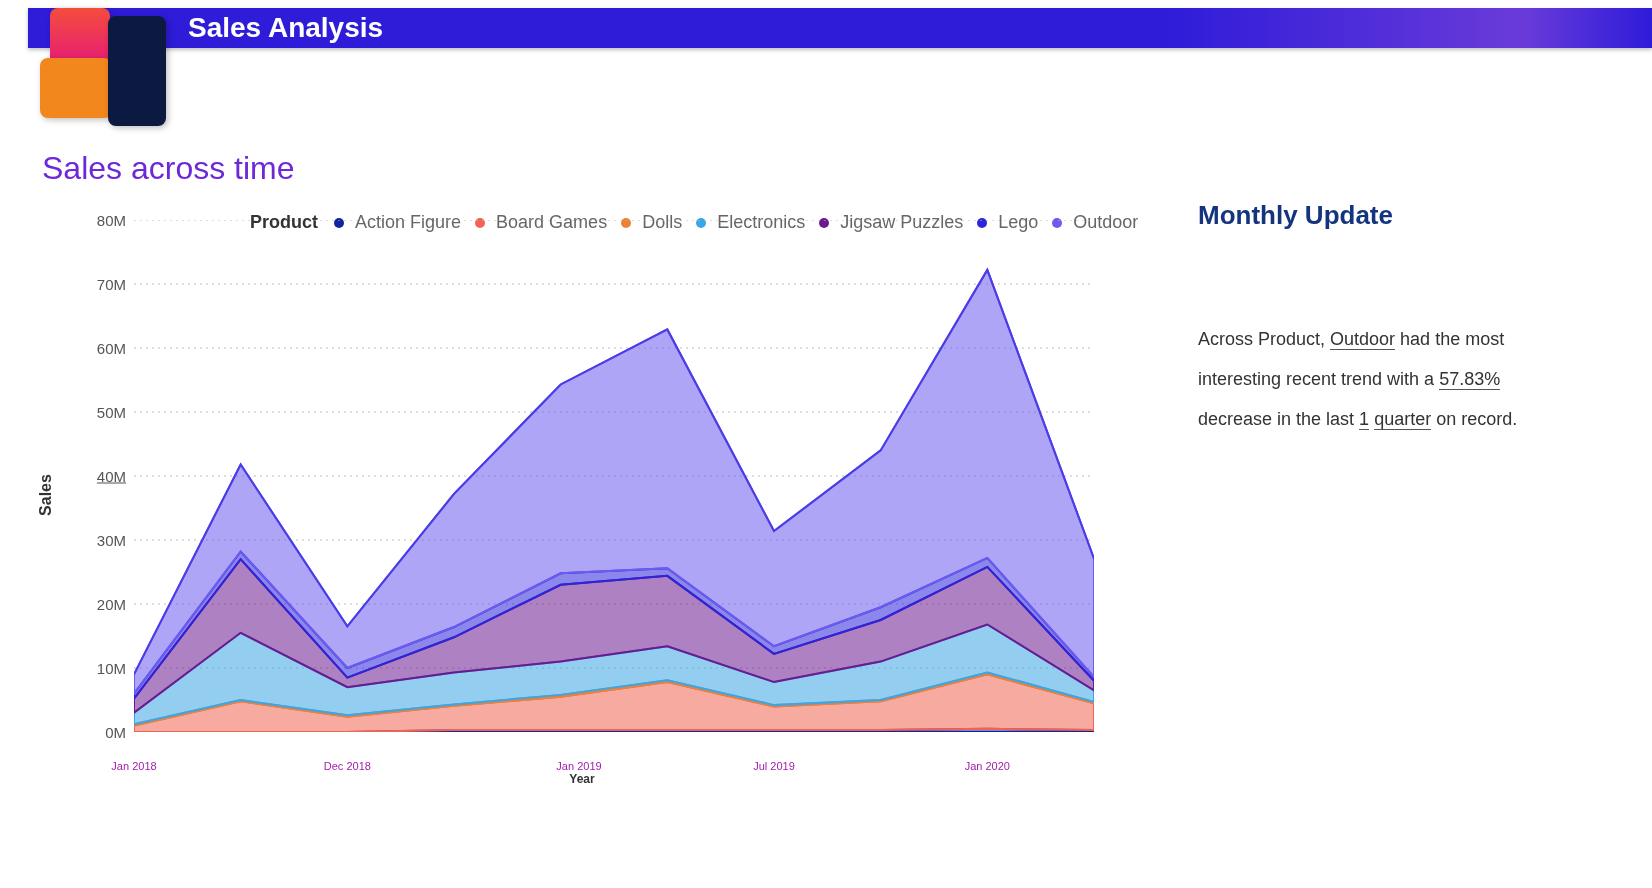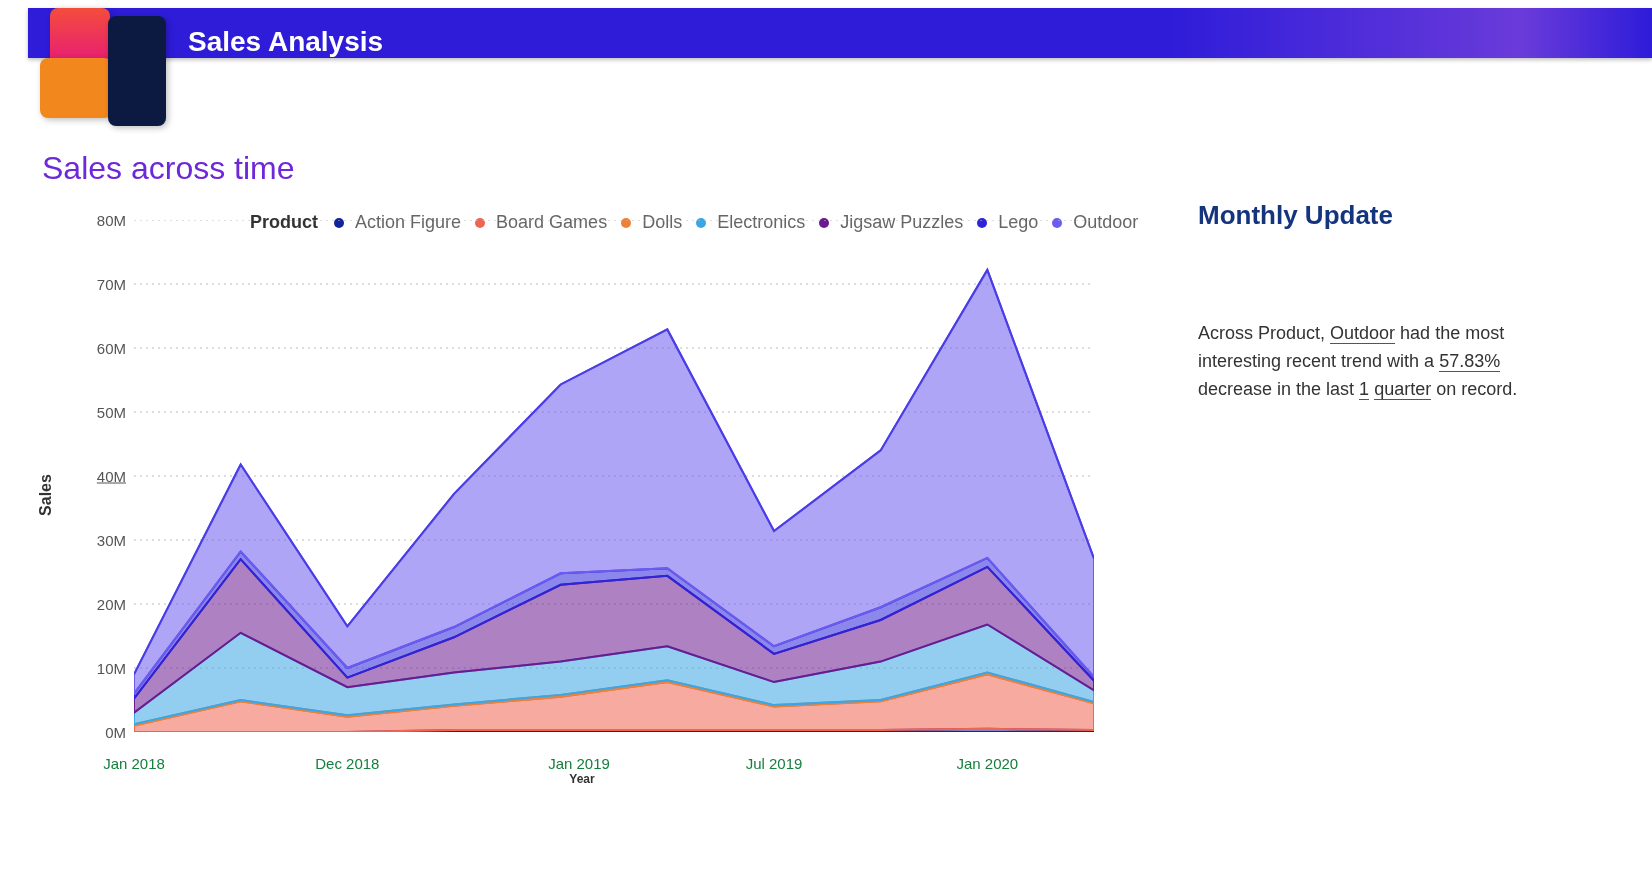--- a/index.html
+++ b/index.html
@@ -1,24 +1,24 @@
 <!DOCTYPE html>
 <html><head>
 <meta charset="utf-8">
 <style>
   * { box-sizing: border-box; margin: 0; padding: 0; }
   body { font-family: "Segoe UI", Arial, sans-serif; background: #fff; width: 1652px; height: 888px; overflow: hidden; position: relative; }
 
   .header-bar {
     position: absolute;
     top: 8px; left: 28px; right: 0;
-    height: 50px;
+    height: 40px;
     background: linear-gradient(90deg, #2E1CD9 0%, #2E1CD9 70%, #6a3bd9 92%, #2E1CD9 100%);
     box-shadow: 0 2px 4px rgba(0,0,0,0.25);
-    display: flex; align-items: flex-end;
+    display: flex; align-items: center;
     padding-left: 160px;
   }
   .header-title { color: #fff; font-size: 28px; font-weight: 600; }
 
   .logo-wrap { position: absolute; top: 8px; left: 40px; width: 130px; height: 115px; }
   .logo-pink { position: absolute; top: 0; left: 10px; width: 60px; height: 60px;
     background: linear-gradient(180deg, #f44d3c 0%, #e6187a 100%);
     border-radius: 8px; box-shadow: 2px 2px 6px rgba(0,0,0,0.25); }
   .logo-orange { position: absolute; top: 50px; left: 0; width: 72px; height: 60px;
     background: #f2871e; border-radius: 8px; box-shadow: 2px 2px 6px rgba(0,0,0,0.25); }
@@ -32,29 +32,29 @@
   .legend .lab { color: #333; font-weight: 600; margin-right: 2px; }
   .legend-item { display: inline-flex; align-items: center; gap: 11px; }
   .legend-swatch { width: 10px; height: 10px; border-radius: 50%; display: inline-block; }
 
   
   .chart-wrap { position: absolute; top: 210px; left: 52px; width: 1060px; height: 570px; }
   .ylabel { position: absolute; left: -6px; top: 50%; transform: translate(-50%, -50%) rotate(-90deg); font-size: 16px; color: #333; font-weight: 600; }
   .xlabel { position: absolute; left: 50%; bottom: -6px; transform: translateX(-50%); font-size: 12px; color: #333; font-weight: 600; }
 
   .ytick { position: absolute; left: 24px; width: 50px; text-align: right; font-size: 15px; color: #555; transform: translateY(-50%); }
-  .xtick { position: absolute; bottom: 8px; font-size: 15px; color: #15803d; transform: translateX(-50%); white-space: nowrap; }
+  .xtick { position: absolute; bottom: 8px; font-size: 11px; color: #a21caf; transform: translateX(-50%); white-space: nowrap; }
 
   .plot { position: absolute; left: 82px; top: 10px; width: 960px; height: 512px; }
   .grid line { stroke: #bbb; stroke-dasharray: 2 4; stroke-width: 1; }
 
   
   .panel { position: absolute; top: 200px; left: 1198px; width: 320px; }
   .panel-title { color: #14357e; font-size: 26px; font-weight: 700; margin-bottom: 88px; }
-  .panel-body { color: #333; font-size: 18px; line-height: 28px; }
+  .panel-body { color: #333; font-size: 18px; line-height: 40px; }
   .panel-body .u { border-bottom: 1px solid #555; }
 
 </style>
 </head>
 <body>
 
 <div class="header-bar">
   <span class="header-title">Sales Analysis</span>
 </div>
 

